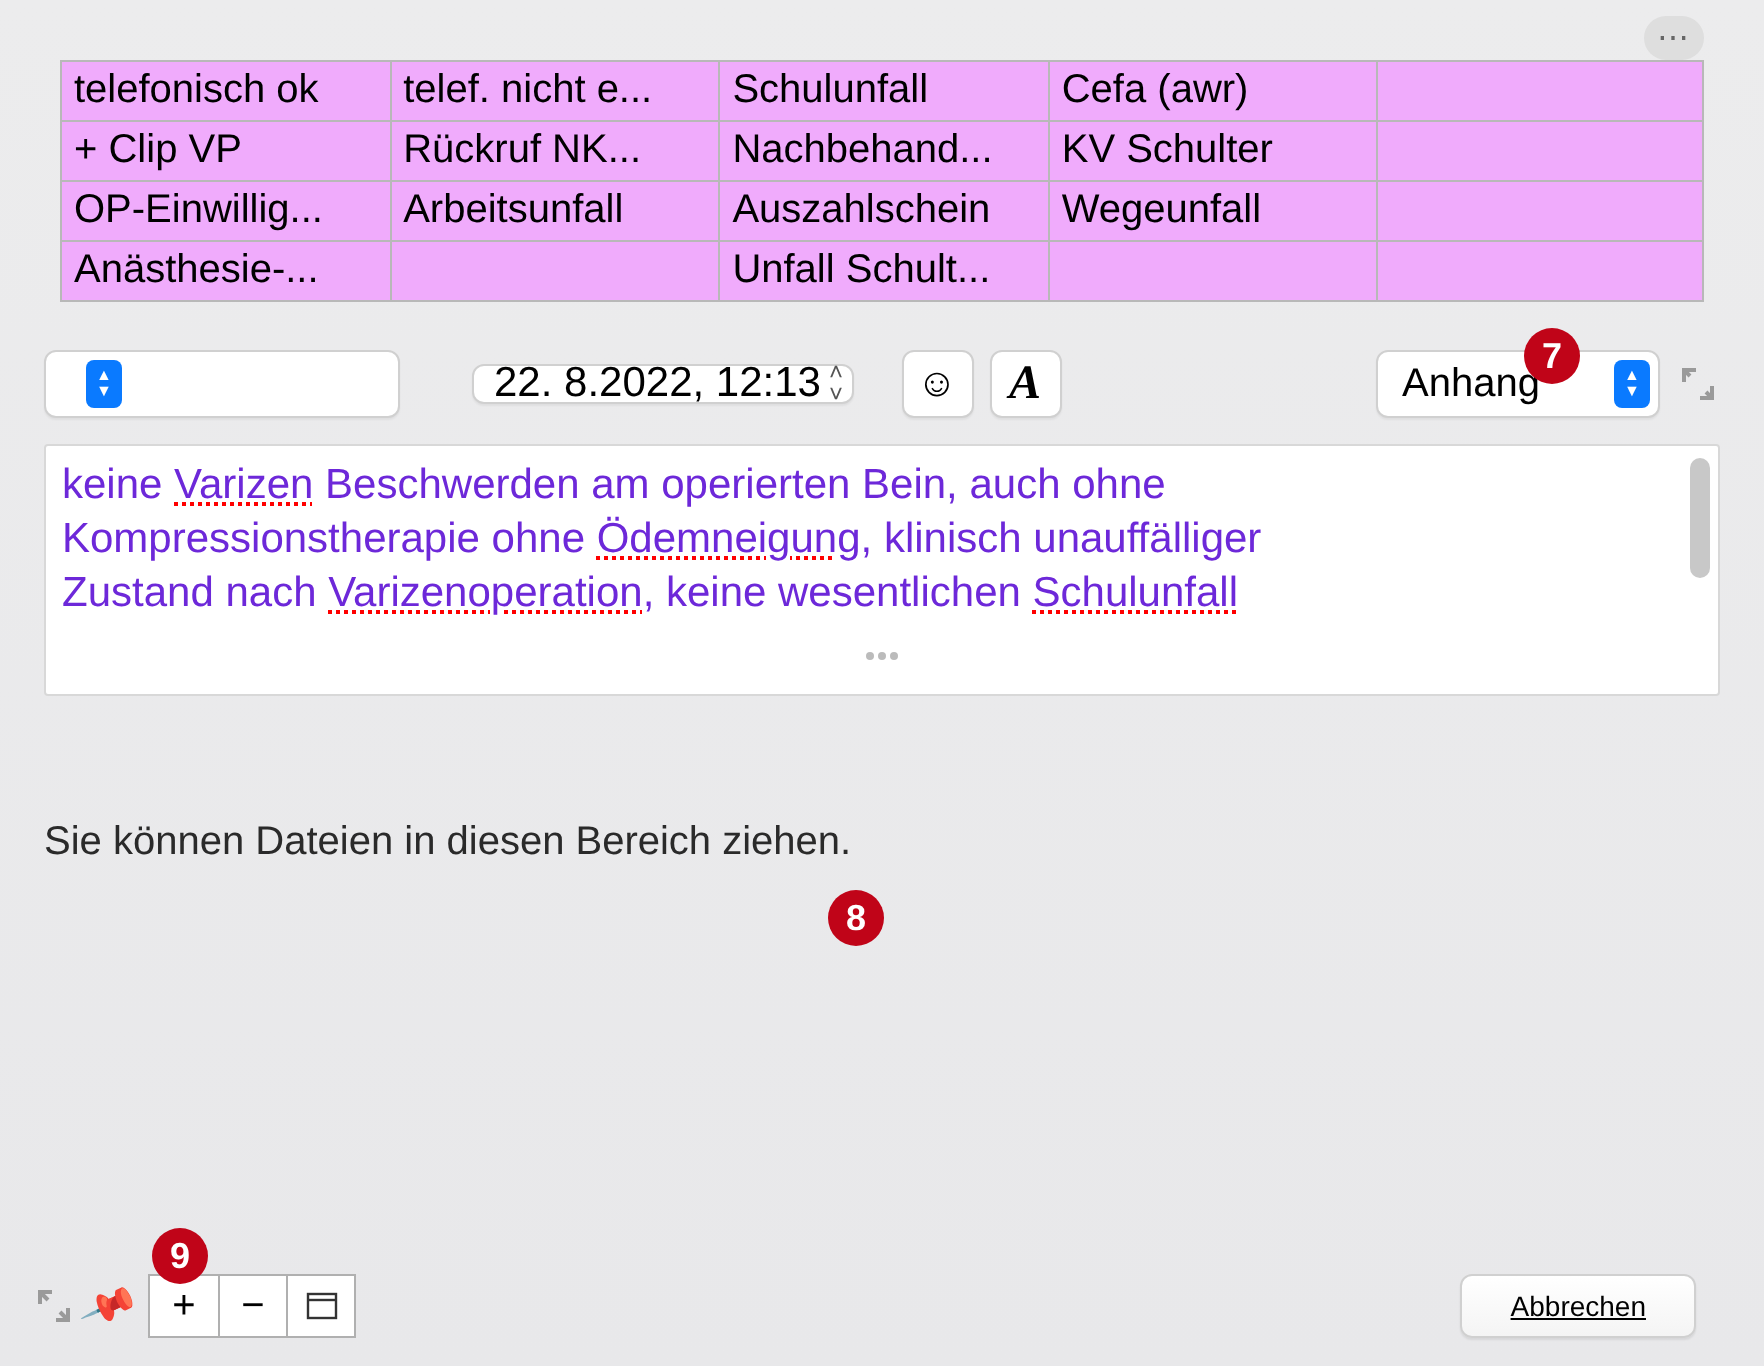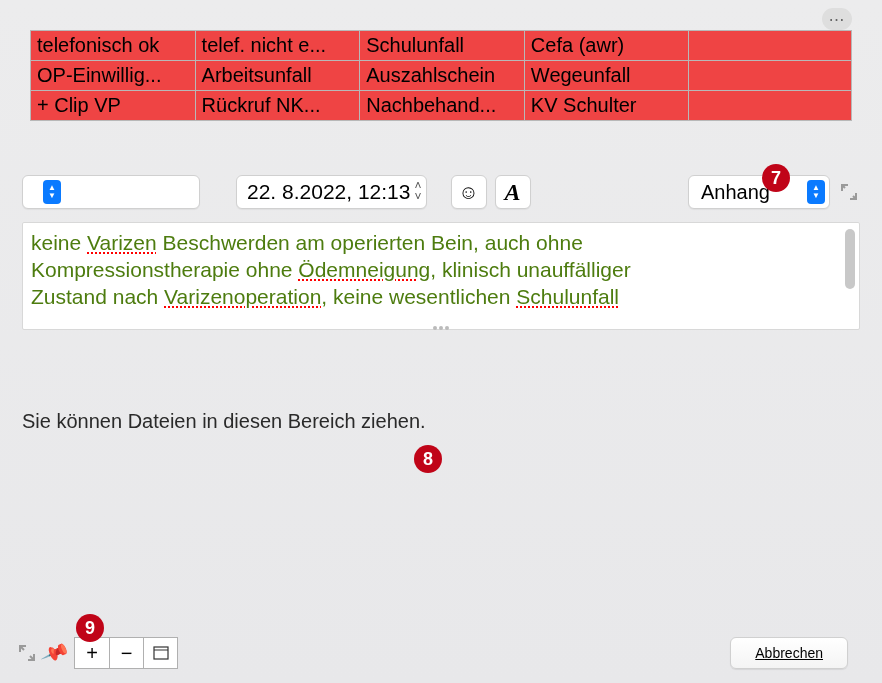--- a/index.html
+++ b/index.html
@@ -29,21 +29,21 @@
     color: #666;
     cursor: pointer;
     letter-spacing: 1px;
   }
   .grid {
     position: absolute;
     top: 30px;
     left: 30px;
     right: 30px;
     border-collapse: collapse;
-    background: #ef4444;
+    background: #f0abfc;
   }
   .grid td {
     border: 1px solid #b8b8b8;
     padding: 3px 6px;
     font-size: 20px;
     height: 30px;
     white-space: nowrap;
     overflow: hidden;
     text-overflow: ellipsis;
     max-width: 165px;
@@ -87,21 +87,21 @@
     line-height: 8px;
   }
   .datetime {
     display: flex;
     align-items: center;
     background: #fff;
     border: 1px solid #d0d0d0;
     border-radius: 6px;
     padding: 4px 4px 4px 10px;
     font-size: 21px;
-    height: 34px;
+    height: 20px;
     box-shadow: 0 1px 1px rgba(0,0,0,0.05);
   }
   .plain-step {
     display: flex;
     flex-direction: column;
     margin-left: 4px;
     color: #555;
     font-size: 12px;
     line-height: 11px;
   }
@@ -126,29 +126,29 @@
     cursor: pointer;
     display: flex;
     align-items: center;
     justify-content: center;
   }
   .textarea {
     position: absolute;
     top: 222px;
     left: 22px;
     right: 22px;
-    height: 108px;
+    height: 126px;
     background: #fff;
     border: 1px solid #d8d8d8;
     border-radius: 2px;
     padding: 6px 24px 6px 8px;
     font-size: 21px;
     line-height: 27px;
     overflow: hidden;
-    color: #4d7c0f;
+    color: #6d28d9;
   }
   .textarea .scroll {
     position: absolute;
     right: 4px;
     top: 6px;
     width: 10px;
     height: 60px;
     background: #c8c8c8;
     border-radius: 5px;
   }
@@ -262,31 +262,38 @@
 <table class="grid">
   <tbody>
       <tr>
     <td>telefonisch ok</td>
     <td>telef. nicht e...</td>
     <td>Schulunfall</td>
     <td>Cefa (awr)</td>
     <td></td>
   </tr>
   <tr>
+    <td>+ Clip VP</td>
+    <td>Rückruf NK...</td>
+    <td>Nachbehand...</td>
+    <td>KV Schulter</td>
+    <td></td>
+  </tr>
+  <tr>
     <td>OP-Einwillig...</td>
     <td>Arbeitsunfall</td>
     <td>Auszahlschein</td>
     <td>Wegeunfall</td>
     <td></td>
   </tr>
   <tr>
-    <td>+ Clip VP</td>
-    <td>Rückruf NK...</td>
-    <td>Nachbehand...</td>
-    <td>KV Schulter</td>
+    <td>Anästhesie-...</td>
+    <td></td>
+    <td>Unfall Schult...</td>
+    <td></td>
     <td></td>
   </tr>
 </tbody>
   </table>
 
 <div class="toolbar">
   <div class="select" style="width:178px">
     <span class="stepper-arrows">
       <span>▲</span>
         <span>▼</span>

